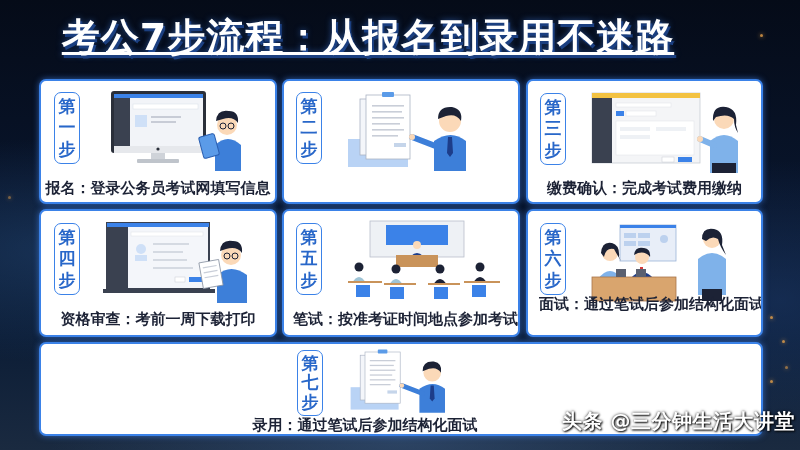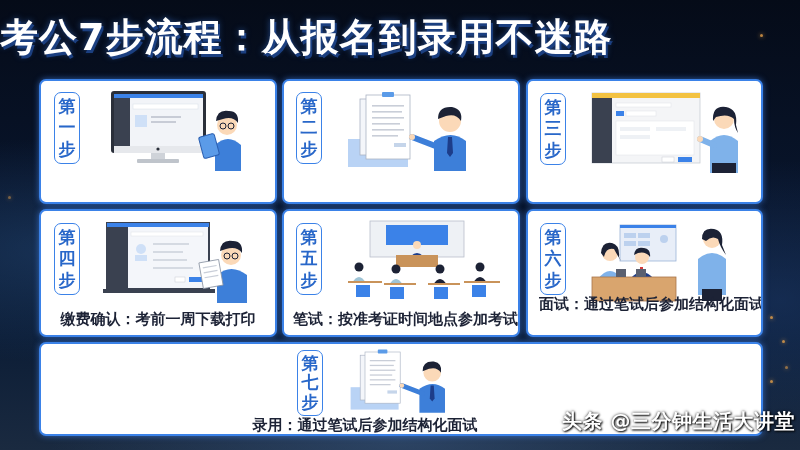--- a/index.html
+++ b/index.html
@@ -8,23 +8,24 @@
       position: relative;
       font-family: "DejaVu Sans", "Liberation Sans", sans-serif;
       background:
         radial-gradient(ellipse 420px 160px at 60px 250px, rgba(40,80,130,0.45), transparent 70%),
         radial-gradient(ellipse 500px 120px at 400px 440px, rgba(60,90,130,0.55), transparent 70%),
         radial-gradient(ellipse 300px 200px at 780px 300px, rgba(30,60,110,0.5), transparent 70%),
         linear-gradient(180deg, #050b18 0%, #08142a 40%, #0c1d36 75%, #1a2a40 100%);
     }
     .spark { position: absolute; width: 3px; height: 3px; border-radius: 50%; background: #e8a24a; opacity: .8; box-shadow: 0 0 4px #e8a24a; }
     .title {
-      position: absolute; left: 0; top: 12px; width: 736px; text-align: left;
+      position: absolute; left: 0; top: 12px; width: 736px; text-align: center;
       font-size: 38px; font-weight: bold; color: #ffffff; letter-spacing: 1px;
       text-shadow: 2px 3px 0 #1b3f80, 0 0 6px rgba(60,120,220,.6);
+      text-decoration: underline;
     }
     .card {
       position: absolute; background: #ffffff; border: 2px solid #3b82e8;
       border-radius: 7px; box-shadow: 0 0 6px rgba(70,140,255,.6);
       overflow: hidden;
     }
     .badge {
       position: absolute; width: 26px; height: 72px; border: 1.5px solid #3b82e8; border-radius: 7px;
       display: flex; flex-direction: column; align-items: center; justify-content: space-around;
       background: #fff; padding: 3px 0;
@@ -73,20 +74,21 @@
     <rect x="48" y="64" width="14" height="7" fill="#cfd3d9"></rect>
     <rect x="34" y="70" width="42" height="4" rx="1" fill="#bfc4cb"></rect>
 
     <path d="M112 82 L112 56 Q125 44 138 56 L138 82 Z" fill="#3d7fd9"></path>
     <circle cx="124" cy="36" r="10" fill="#fbd9b8"></circle>
     <path d="M113 32 Q114 20 126 22 Q136 22 135 34 Q130 27 120 30 Z" fill="#1c2235"></path>
     <circle cx="120" cy="37" r="3" fill="none" stroke="#1c2235" stroke-width="1"></circle>
     <circle cx="128" cy="37" r="3" fill="none" stroke="#1c2235" stroke-width="1"></circle>
     <rect x="98" y="46" width="16" height="22" rx="2" fill="#5b9be8" stroke="#2a5eb0" stroke-width="1" transform="rotate(-15 106 57)"></rect>
   </svg>
+  <div class="caption" style="top:98px;">报名：登录公务员考试网填写信息</div>
 </div>
 
 <div class="card" style="left:282px;top:79px;width:238px;height:125px;">
   <div class="badge" style="left:12px;top:11px;">
     <span>第</span>
     <span>二</span>
     <span>步</span>
   </div>
   <svg class="illus" style="left:62px;top:8px;" width="150" height="82" viewBox="0 0 150 82">
     <rect x="2" y="50" width="60" height="28" fill="#b9d3f5"></rect>
@@ -132,20 +134,21 @@
     <rect x="74" y="68" width="12" height="5" fill="#fff" stroke="#c8ccd4" stroke-width=".5"></rect>
     <rect x="90" y="68" width="14" height="5" fill="#3b82e8"></rect>
 
     <path d="M122 84 L122 52 Q136 40 150 52 L150 84 Z" fill="#7fb2ea"></path>
     <rect x="124" y="74" width="24" height="10" fill="#1c2235"></rect>
     <circle cx="136" cy="30" r="10" fill="#fbd9b8"></circle>
     <path d="M125 32 Q124 16 138 18 Q150 20 148 36 L150 44 Q146 38 146 30 Q140 24 128 28 Z" fill="#1c2235"></path>
     <path d="M126 56 L112 50" stroke="#7fb2ea" stroke-width="6" stroke-linecap="round"></path>
     <circle cx="112" cy="50" r="3" fill="#fbd9b8"></circle>
   </svg>
+  <div class="caption" style="top:98px;">缴费确认：完成考试费用缴纳</div>
 </div>
 
 <div class="card" style="left:39px;top:209px;width:238px;height:128px;">
   <div class="badge" style="left:13px;top:12px;">
     <span>第</span>
     <span>四</span>
     <span>步</span>
   </div>
   <svg class="illus" style="left:60px;top:8px;" width="160" height="84" viewBox="0 0 160 84">
     <rect x="6" y="4" width="102" height="66" fill="#f4f6fa" stroke="#3a4150" stroke-width="2"></rect>
@@ -169,21 +172,21 @@
     <path d="M119 32 Q120 20 132 22 Q142 22 141 34 Q136 27 125 30 Z" fill="#1c2235"></path>
     <circle cx="126" cy="37" r="3" fill="none" stroke="#1c2235" stroke-width="1"></circle>
     <circle cx="134" cy="37" r="3" fill="none" stroke="#1c2235" stroke-width="1"></circle>
     <rect x="100" y="42" width="20" height="26" fill="#fff" stroke="#8a93a3" stroke-width=".8" transform="rotate(-10 110 55)"></rect>
     <g fill="#c9ced8" transform="rotate(-10 110 55)">
         <rect x="103" y="47" width="14" height="1.2"></rect>
         <rect x="103" y="52" width="14" height="1.2"></rect>
         <rect x="103" y="57" width="14" height="1.2"></rect>
       </g>
   </svg>
-  <div class="caption" style="top:99px;">缴费确认：考前一周下载打印</div>
+  <div class="caption" style="top:99px;">资格审查：考前一周下载打印</div>
 </div>
 
 <div class="card" style="left:282px;top:209px;width:238px;height:128px;">
   <div class="badge" style="left:12px;top:12px;">
     <span>第</span>
     <span>五</span>
     <span>步</span>
   </div>
   <svg class="illus" style="left:60px;top:8px;" width="160" height="86" viewBox="0 0 160 86">
     <rect x="26" y="2" width="94" height="36" fill="#eef1f5" stroke="#b8bfcb" stroke-width=".8"></rect>

